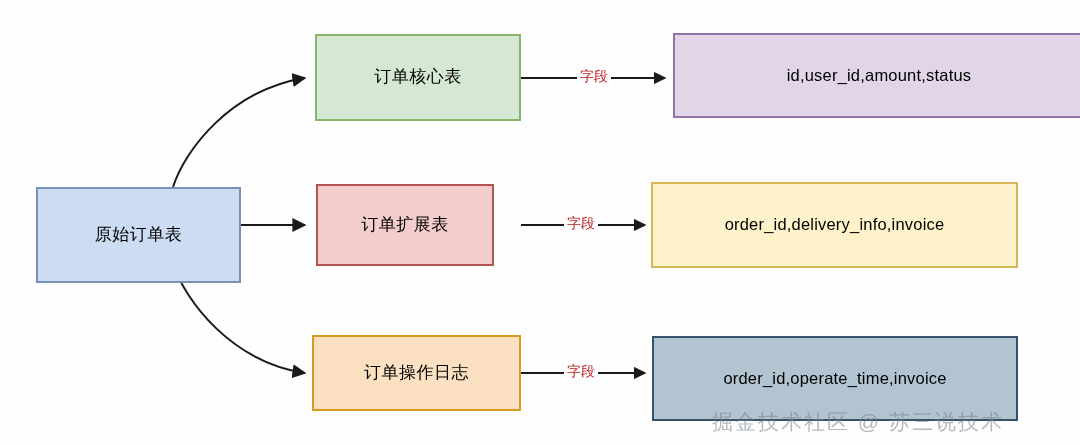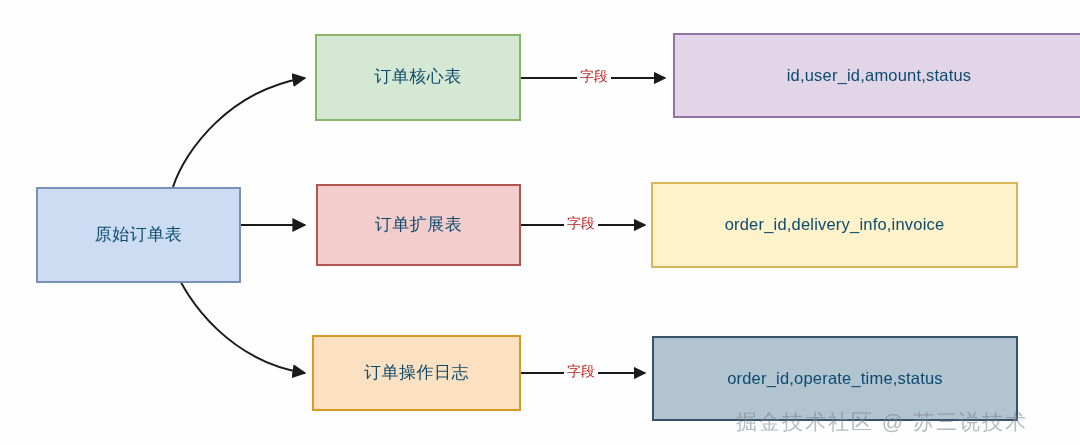--- a/index.html
+++ b/index.html
@@ -17,21 +17,21 @@
     background: #fefefe;
     overflow: hidden;
   }
   .node {
     position: absolute;
     box-sizing: border-box;
     display: flex;
     align-items: center;
     justify-content: center;
     text-align: center;
-    color: #0c4a6e;
+    color: #000000;
     line-height: 1.2;
     border-style: solid;
     z-index: 3;
   }
   .node-label {
     display: block;
     padding: 0 6px;
     white-space: nowrap;
   }
   .cn {
@@ -109,31 +109,31 @@
   </div>
 
   <div class="node n-core" style="left:315px; top:34px; width:206px; height:87px;">
     <span class="node-label cn">订单核心表</span>
   </div>
   <div class="edge-label" style="left:594px; top:77px;">字段</div>
   <div class="node n-fcore" style="left:673px; top:33px; width:412px; height:85px;">
     <span class="node-label en">id,user_id,amount,status</span>
   </div>
 
-  <div class="node n-ext" style="left:316px; top:184px; width:205px; height:82px;">
+  <div class="node n-ext" style="left:316px; top:184px; width:178px; height:82px;">
     <span class="node-label cn">订单扩展表</span>
   </div>
   <div class="edge-label" style="left:581px; top:224px;">字段</div>
   <div class="node n-log" style="left:312px; top:335px; width:209px; height:76px;">
     <span class="node-label cn">订单操作日志</span>
   </div>
 
   <div class="node n-fext" style="left:651px; top:182px; width:367px; height:86px;">
     <span class="node-label en">order_id,delivery_info,invoice</span>
   </div>
   <div class="edge-label" style="left:581px; top:372px;">字段</div>
   <div class="node n-flog" style="left:652px; top:336px; width:366px; height:85px;">
-    <span class="node-label en">order_id,operate_time,status</span>
+    <span class="node-label en">order_id,operate_time,invoice</span>
   </div>
 
-  <div class="watermark" style="left:736px; top:408px;">掘金技术社区 @ 苏三说技术</div>
+  <div class="watermark" style="left:712px; top:408px;">掘金技术社区 @ 苏三说技术</div>
 
 </div>
 
 </body></html>

